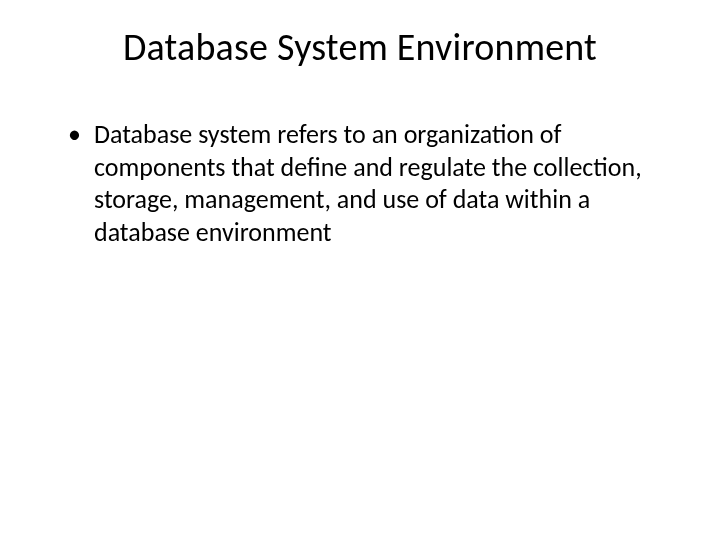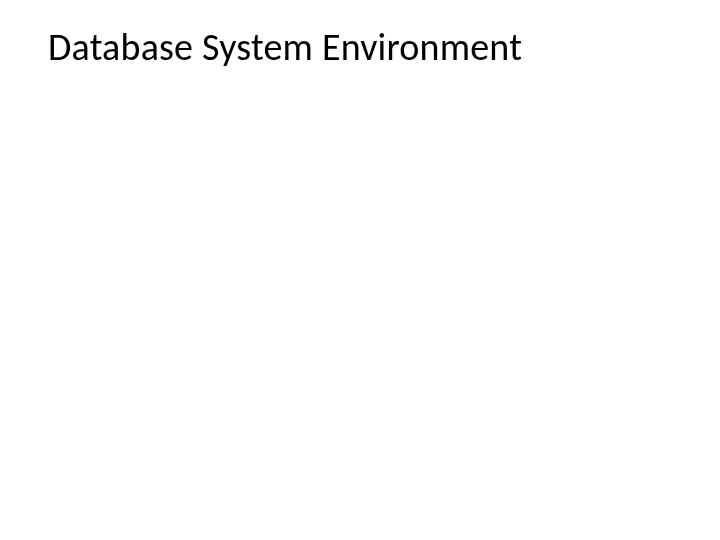--- a/index.html
+++ b/index.html
@@ -11,21 +11,21 @@
       width: 720px;
       height: 540px;
       background: #ffffff;
       font-family: Calibri, 'Segoe UI', Arial, sans-serif;
       color: #000000;
       padding: 24px 48px 48px 48px;
     }
     .slide-title {
       font-size: 38px;
       font-weight: 400;
-      text-align: left;
+      text-align: center;
       margin-bottom: 48px;
       letter-spacing: 0.2px;
     }
     .bullet-list {
       list-style: none;
       padding-left: 28px;
     }
     .bullet-item {
       position: relative;
       font-size: 26px;
@@ -40,13 +40,14 @@
       top: 0;
       font-size: 26px;
     }
   </style>
 </head>
 <body>
 
 <h1 class="slide-title">Database System Environment</h1>
 
 <ul class="bullet-list">
+  <li class="bullet-item">Database system refers to an organization of components that define and regulate the collection, storage, management, and use of data within a database environment</li>
 </ul>
 
 </body></html>

